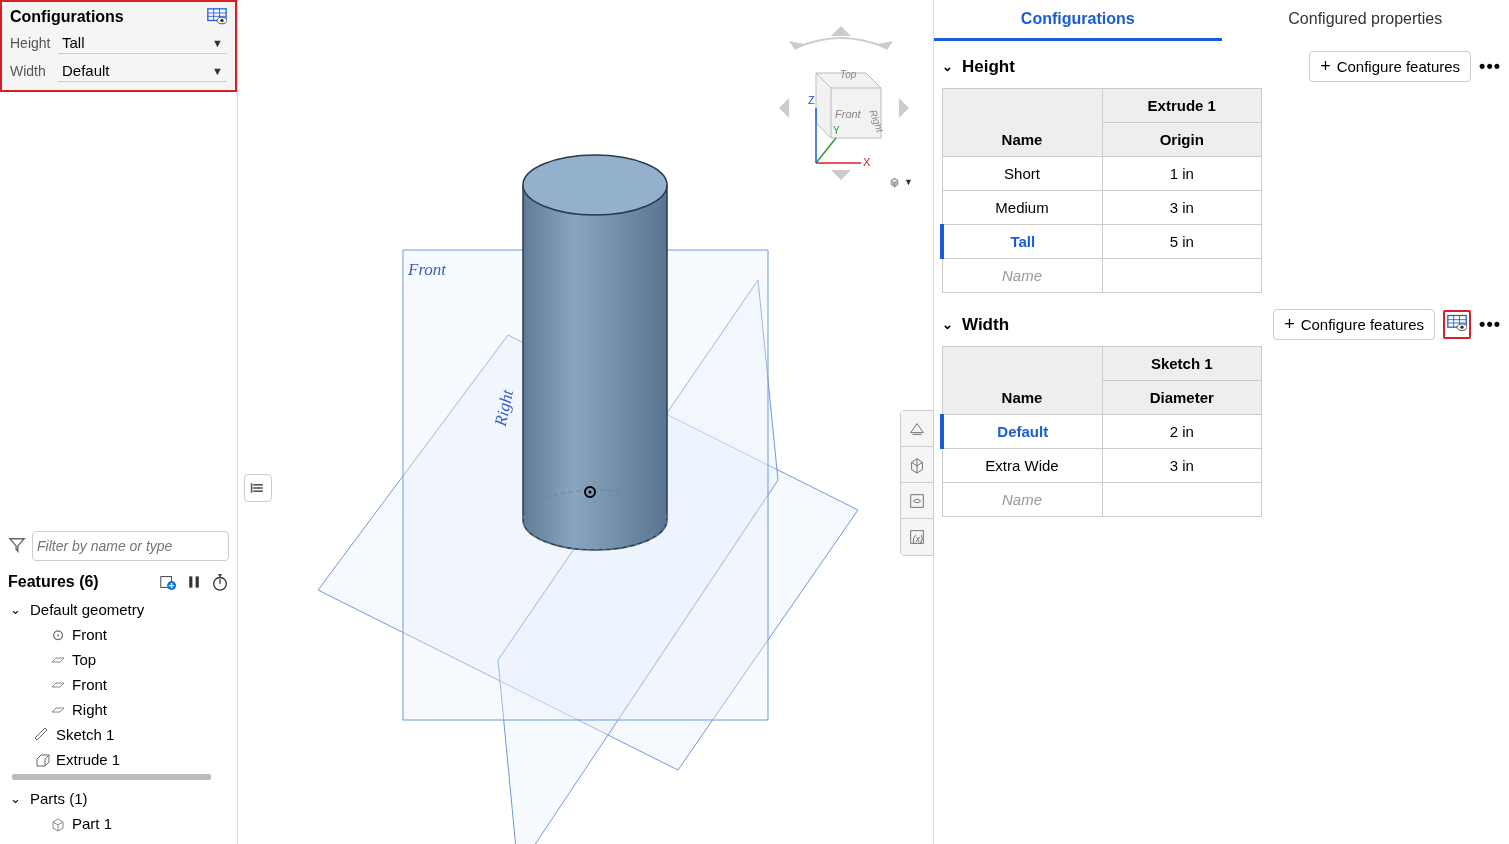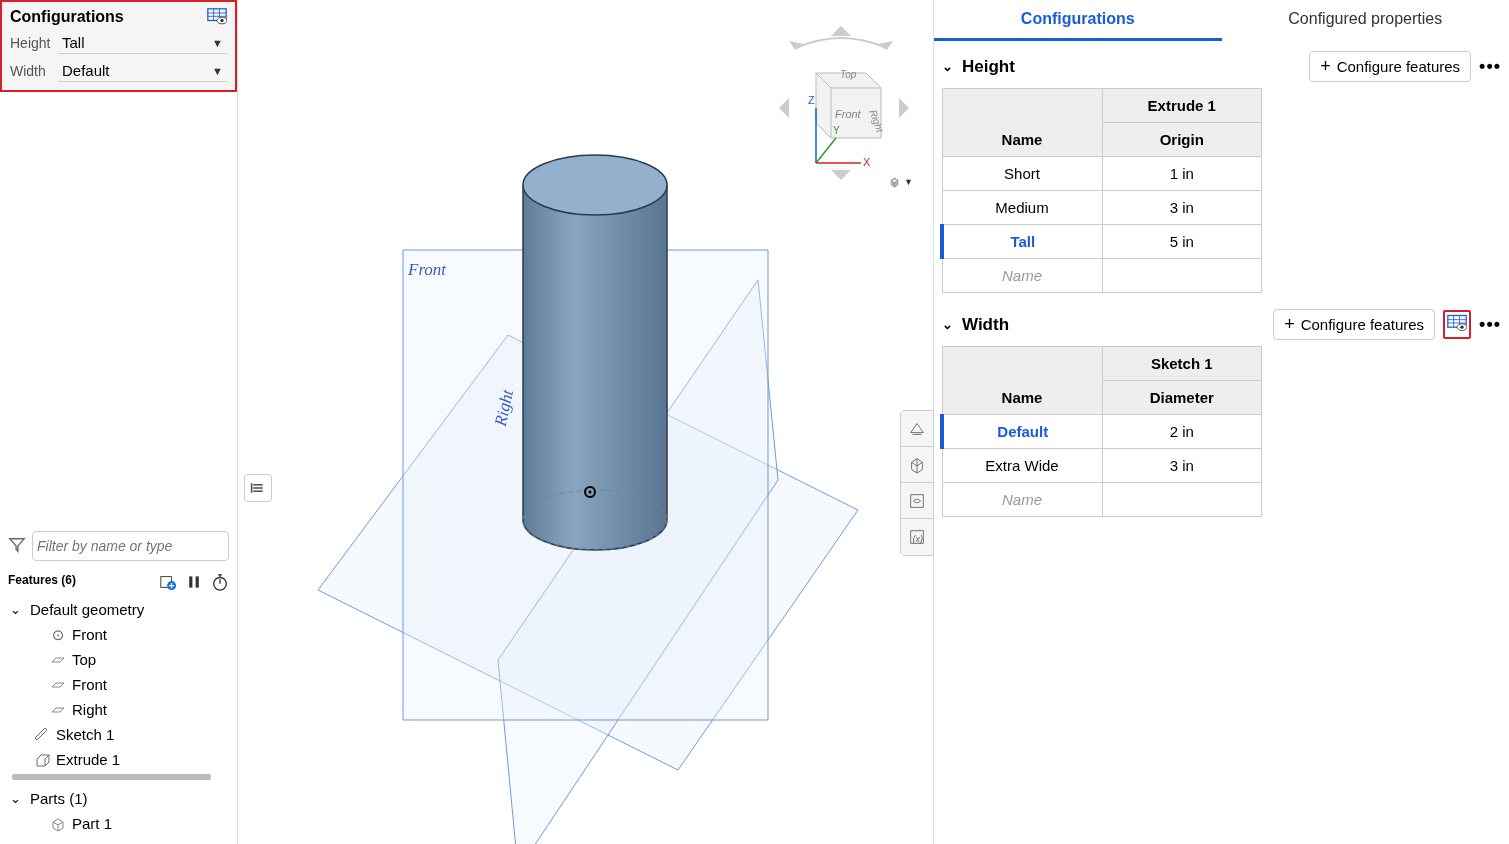--- a/index.html
+++ b/index.html
@@ -19,21 +19,21 @@
     .config-row { display: flex; align-items: center; margin-top: 6px; }
     .config-label { color: #555; font-size: 14px; width: 48px; }
     .config-select { flex: 1; display: flex; justify-content: space-between; align-items: center; border-bottom: 1px solid #ccc; padding: 2px 4px; font-size: 15px; cursor: pointer; }
     .caret-down { font-size: 11px; color: #333; }
     .table-vis-icon { width: 20px; height: 18px; display: inline-block; }
 
     .filter-row { display: flex; align-items: center; padding: 6px 8px; gap: 6px; margin-top: auto; }
     .filter-input { flex: 1; border: 1px solid #ccc; border-radius: 4px; padding: 6px 4px; font-size: 14px; font-style: italic; color: #999; }
     .funnel-icon { width: 18px; height: 18px; }
 
-    .features-header { display: flex; align-items: flex-start; justify-content: space-between; padding: 6px 8px; font-weight: 600; font-size: 12px; gap: 19px; }
+    .features-header { display: flex; align-items: flex-start; justify-content: space-between; padding: 6px 8px; font-weight: 600; font-size: 16px; gap: 19px; }
     .features-icons { display: flex; gap: 8px; align-items: center; }
     .features-icons span { display: inline-flex; width: 18px; height: 18px; align-items: center; justify-content: center; cursor: pointer; }
 
     .tree { padding: 0 6px 8px 6px; font-size: 15px; }
     .tree-item { display: flex; align-items: center; padding: 4px 4px; gap: 6px; cursor: pointer; }
     .tree-item.sub { padding-left: 28px; }
     .tree-item.subsub { padding-left: 44px; }
     .tree-icon { width: 16px; height: 16px; display: inline-flex; align-items: center; justify-content: center; color: #666; flex-shrink: 0; }
     .chev { font-size: 13px; width: 14px; display: inline-block; }
     .scrollbar-placeholder { height: 6px; background: #bbb; margin: 2px 20px 6px 6px; border-radius: 2px; }

